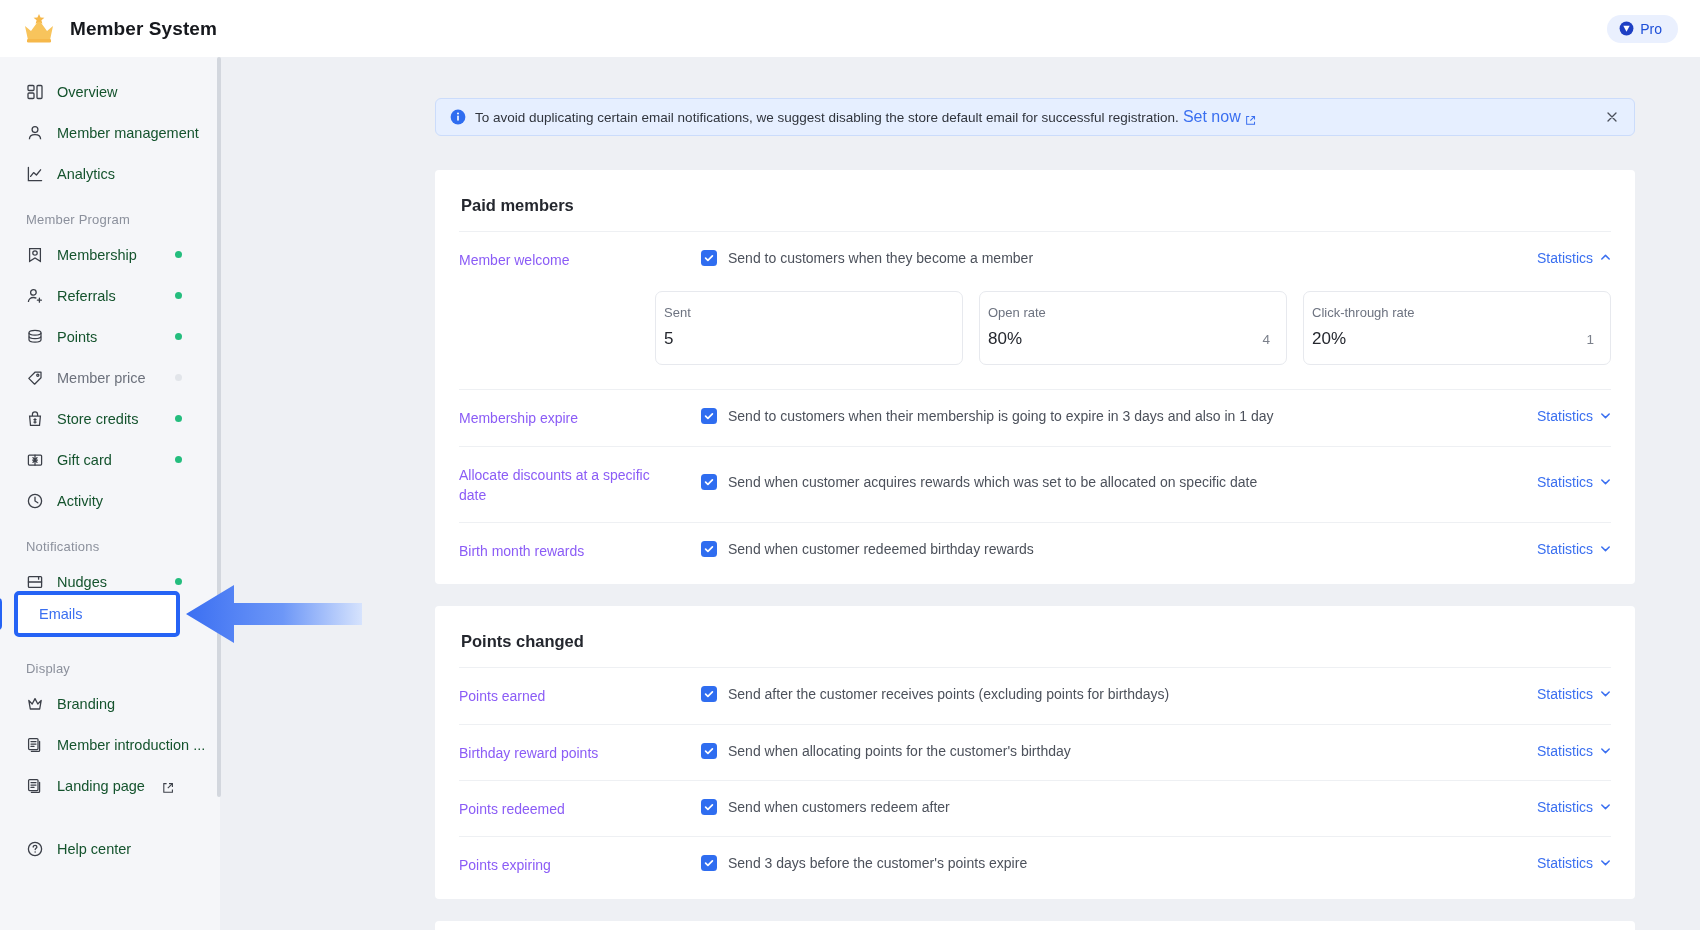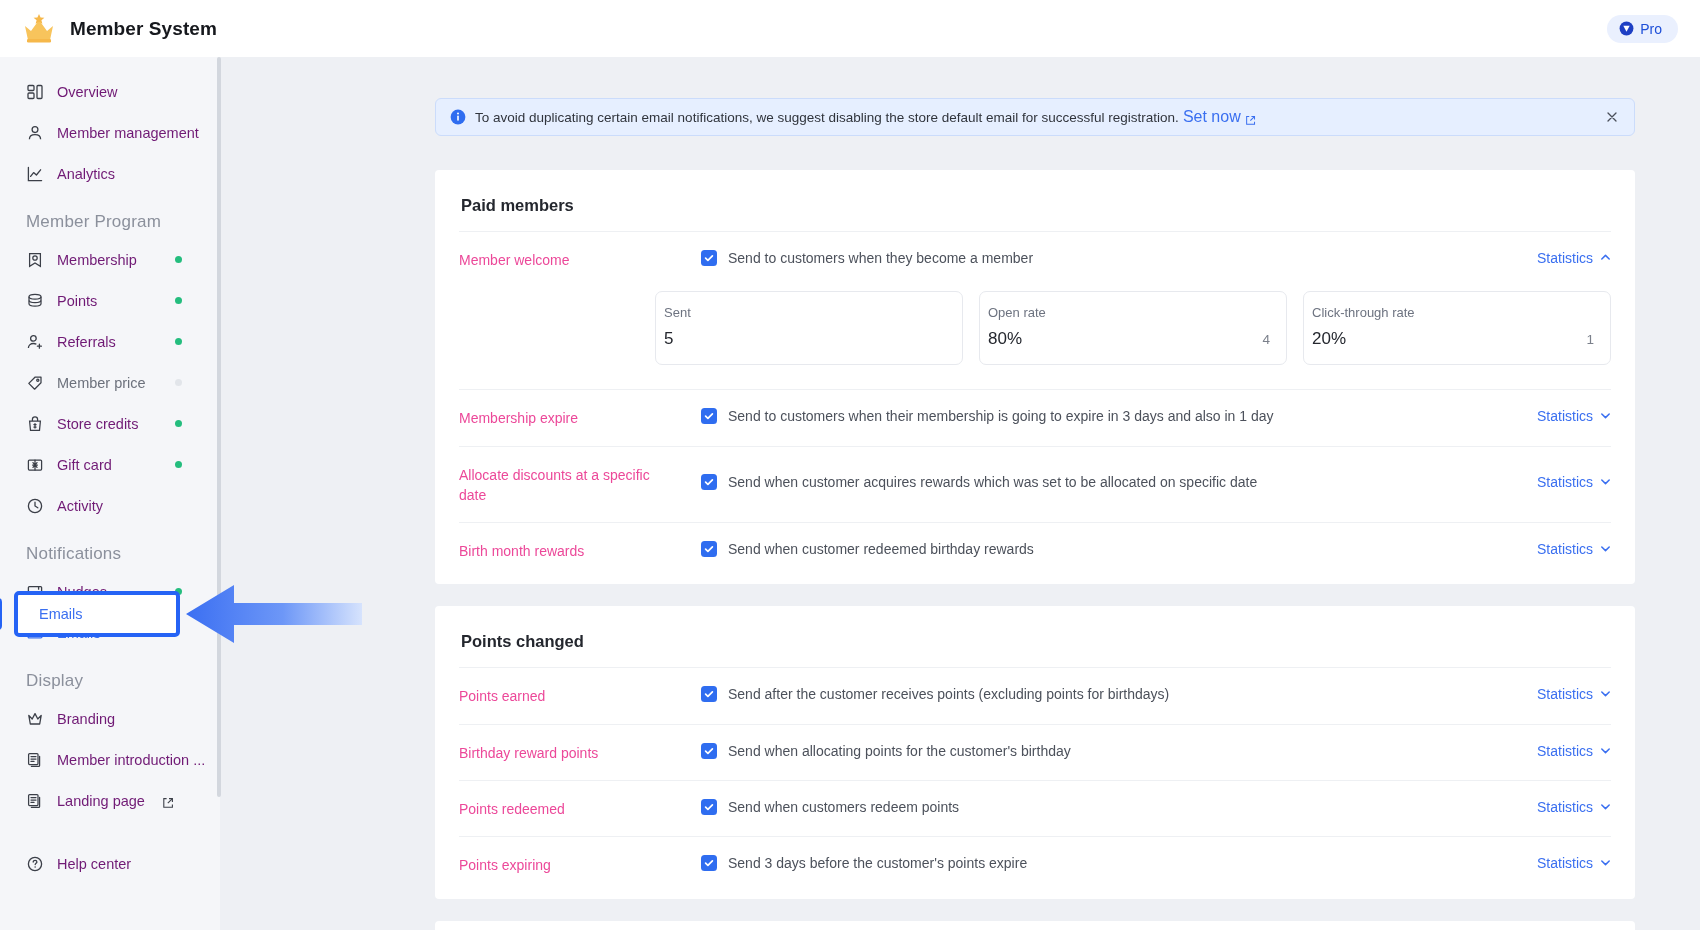--- a/index.html
+++ b/index.html
@@ -52,33 +52,33 @@
   .nav-item {
     position: relative;
     display: flex; align-items: center;
     height: 41px;
     padding: 0 16px 0 26px;
     gap: 13px;
     cursor: pointer;
   }
   .nav-item .ico { width: 18px; height: 18px; flex: 0 0 18px; display:block; color:#3b3f48; }
   .nav-label {
-    font-size: 14.5px; color: #701a75;
+    font-size: 14.5px; color: #14532d;
     white-space: nowrap; overflow: hidden;
     flex: 1;
   }
   .nav-item.muted .nav-label { color: #6c717c; }
   .dot {
     width: 7px; height: 7px; border-radius: 50%;
     background: #24bd7e; flex: 0 0 7px;
     margin-right: 22px;
   }
   .dot.off { background: #e2e5ea; }
   .group-label {
-    font-size: 17px; color: #8b909c;
+    font-size: 13px; color: #8b909c;
     padding: 18px 0 7px 26px;
     letter-spacing: .2px;
   }
   .nav-item.active .nav-label { color: #3a6ff0; }
   .nav-item.active .ico { color: #3a6ff0; }
   .ext-ico { width: 12px; height: 12px; margin-left: 4px; color: #3c4049; }
 
   
   .hl-box {
     position: absolute;
@@ -166,21 +166,21 @@
 
   .row {
     display: flex; align-items: flex-start;
     border-top: 1px solid #eef0f3;
     padding: 17px 0 17px 0;
     min-height: 54px;
   }
   .row:first-of-type { border-top: none; }
   .row-label {
     width: 196px; flex: 0 0 196px;
-    font-size: 14px; color: #ec4899;
+    font-size: 14px; color: #8b5cf6;
     line-height: 1.45;
     padding-top: 1px;
   }
   .row-body { flex: 1; padding-left: 46px; }
   .row-check {
     display: flex; align-items: flex-start; gap: 11px;
   }
   .cbox {
     width: 16px; height: 16px; flex: 0 0 16px;
     border-radius: 3.5px; background: #2f6df0;
@@ -281,39 +281,39 @@
         <path d="M3.6 2.6h10.8v12.8l-5.4-3.4-5.4 3.4z"></path>
           <circle cx="9" cy="7" r="2.2"></circle>
       </svg>
     </span>
     <span class="nav-label">Membership</span>
     <span class="dot"></span>
   </div>
 
   <div class="nav-item">
     <span class="ico">
+      <svg viewBox="0 0 18 18" fill="none" stroke="currentColor" stroke-width="1.3">
+        <circle cx="7.4" cy="5.4" r="2.8"></circle>
+          <path d="M2.4 15c0-2.9 2.4-4.5 5-4.5 1.1 0 2.2.3 3 .8"></path>
+        <path d="M13.4 11.2v4M11.4 13.2h4" stroke-linecap="round"></path>
+      </svg>
+    </span>
+    <span class="nav-label">Referrals</span>
+    <span class="dot"></span>
+  </div>
+
+  <div class="nav-item">
+    <span class="ico">
       <svg viewBox="0 0 18 18" fill="none" stroke="currentColor" stroke-width="1.25">
         <ellipse cx="9" cy="4.8" rx="6" ry="2.4"></ellipse>
         <path d="M3 4.8v3.4c0 1.3 2.7 2.4 6 2.4s6-1.1 6-2.4V4.8"></path>
         <path d="M3 8.4v3.4c0 1.3 2.7 2.4 6 2.4s6-1.1 6-2.4V8.4"></path>
       </svg>
     </span>
     <span class="nav-label">Points</span>
-    <span class="dot"></span>
-  </div>
-
-  <div class="nav-item">
-    <span class="ico">
-      <svg viewBox="0 0 18 18" fill="none" stroke="currentColor" stroke-width="1.3">
-        <circle cx="7.4" cy="5.4" r="2.8"></circle>
-          <path d="M2.4 15c0-2.9 2.4-4.5 5-4.5 1.1 0 2.2.3 3 .8"></path>
-        <path d="M13.4 11.2v4M11.4 13.2h4" stroke-linecap="round"></path>
-      </svg>
-    </span>
-    <span class="nav-label">Referrals</span>
     <span class="dot"></span>
   </div>
 
   <div class="nav-item muted">
     <span class="ico">
       <svg viewBox="0 0 18 18" fill="none" stroke="currentColor" stroke-width="1.25">
         <path d="M2.8 9.4 9.2 3h5.8v5.8l-6.4 6.4z" stroke-linejoin="round"></path>
         <circle cx="11.8" cy="6.2" r="1.1"></circle>
       </svg>
     </span>
@@ -651,21 +651,21 @@
 
       <div class="row">
         <div class="row-label">Points redeemed</div>
         <div class="row-body">
           <div class="row-check">
             <span class="cbox">
               <svg width="10" height="10" viewBox="0 0 10 10" fill="none" stroke="#fff" stroke-width="1.7" stroke-linecap="round" stroke-linejoin="round">
                   <path d="M1.6 5.2 3.9 7.4 8.4 2.8"></path>
                 </svg>
             </span>
-            <span class="check-text">Send when customers redeem points</span>
+            <span class="check-text">Send when customers redeem after</span>
           </div>
         </div>
         <div class="stats-link">
           <span>Statistics</span>
           <span class="chev">
             <svg viewBox="0 0 11 11" fill="none" stroke="currentColor" stroke-width="1.5" stroke-linecap="round" stroke-linejoin="round">
                 <path d="M1.8 4 5.5 7.6 9.2 4"></path>
               </svg>
           </span>
         </div>

